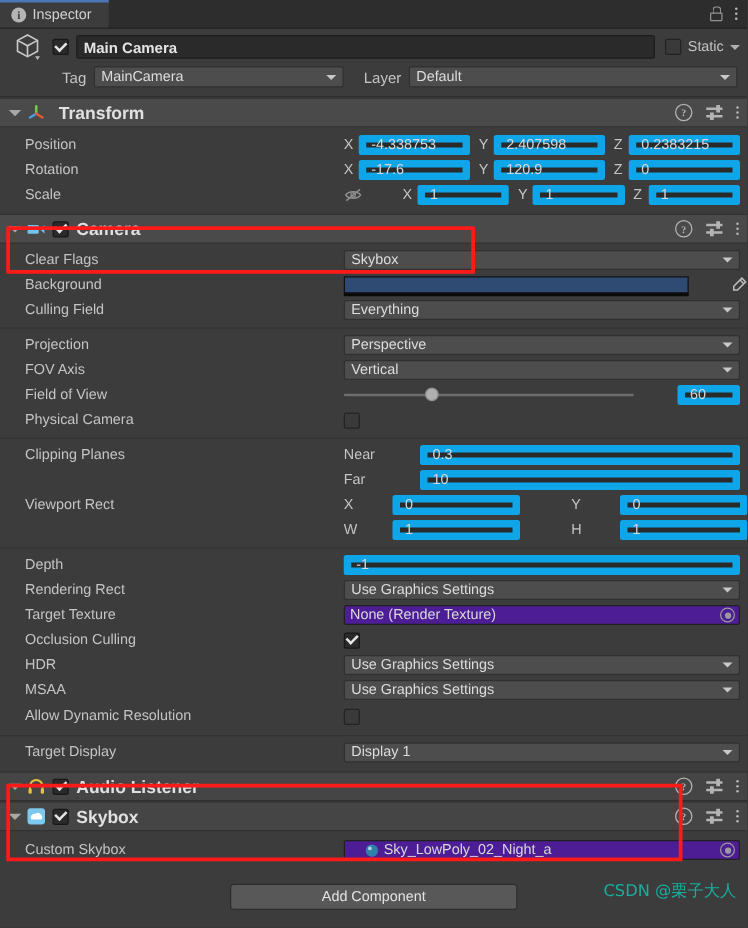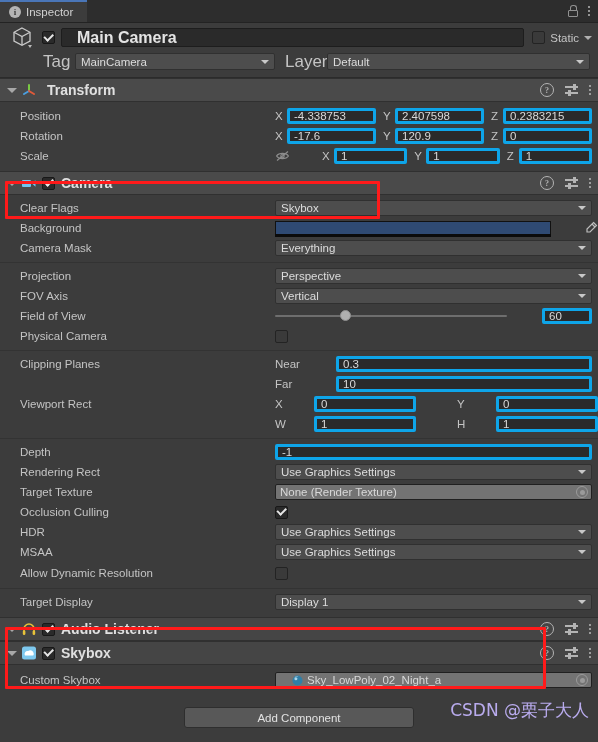--- a/index.html
+++ b/index.html
@@ -79,31 +79,31 @@
   .cb.checked::after {
     content: "";
     width: 7px; height: 3.5px;
     border-left: 2px solid #e6e6e6; border-bottom: 2px solid #e6e6e6;
     transform: rotate(-45deg) translate(1px,-1px);
   }
   .cb.empty { background:#3a3a3a; border:1px solid #232323; }
   .name-field {
     flex: 1 1 auto; height: 17px; margin-left: 6px;
     background: #2a2a2a; border: 1px solid #1d1d1d; border-radius: 2px;
-    color: #e4e4e4; font-size: 16px; font-weight: bold;
-    display:flex; align-items:center; padding: 0 15px;
+    color: #e4e4e4; font-size: 12px; font-weight: bold;
+    display:flex; align-items:center; padding: 0 5px;
   }
   .static-wrap { display:flex; align-items:center; gap:5px; margin-left:8px; }
   .static-wrap .lbl { color:#c4c4c4; font-size:11.5px; }
   .caret-down {
     width:0;height:0;border-left:4px solid transparent;border-right:4px solid transparent;
     border-top:4px solid #b0b0b0;
   }
   .go-row2 { display:flex; align-items:center; height:19px; margin-top:5px; padding-left:37px; }
-  .mini-label { color:#c4c4c4; font-size:17px; text-align:right; }
+  .mini-label { color:#c4c4c4; font-size:12px; text-align:right; }
   .dropdown {
     background:#4d4d4d; border:1px solid #303030; border-radius:2px;
     height:17px; display:flex; align-items:center; padding:0 5px;
     color:#dcdcdc; font-size:11.5px; position:relative; box-sizing:border-box;
   }
   .dropdown .arrow {
     position:absolute; right:5px; top:50%; margin-top:-2px;
     width:0;height:0;border-left:4px solid transparent;border-right:4px solid transparent;
     border-top:4px solid #c8c8c8;
   }
@@ -139,21 +139,21 @@
   }
   .preset-icon i.a { top:2px; } .preset-icon i.a::after { left:8px; }
   .preset-icon i.b { top:8px; } .preset-icon i.b::after { left:3px; }
 
   .comp-body { background:#3c3c3c; padding: 3px 0 5px 0; }
 
   
   .row { display:flex; align-items:center; height:20px; padding-left:20px;gap:27px; }
   .row .plabel { width:228px; flex:0 0 auto; color:#c4c4c4; font-size:11.5px; }
   .field {
-    background:#2a2a2a; border:3px solid #0ea5e9; border-radius:2px;
+    background:#2a2a2a; border:6px solid #0ea5e9; border-radius:2px;
     height:16px; box-sizing:border-box; display:flex; align-items:center;
     padding:0 4px; color:#d8d8d8; font-size:11.5px;
   }
   .axis { color:#c4c4c4; font-size:11.5px; width:12px; flex:0 0 auto; }
   .vec { display:flex; align-items:center; gap:0; flex:1 1 auto; }
   .vec .cell { display:flex; align-items:center; flex:1 1 0; margin-right:7px; }
   .vec .cell:last-child { margin-right:6px; }
   .vec .cell .field { flex:1 1 auto; }
   .eye-off { width:15px;height:12px;margin-right:5px;opacity:.7;flex:0 0 auto; }
 
@@ -167,21 +167,21 @@
   .eyedropper { width:14px;height:14px;margin-left:6px;flex:0 0 auto; }
 
   .slider-wrap { flex:1 1 auto; display:flex; align-items:center; height:16px; }
   .slider-track { flex:1 1 auto; height:2px; background:#6e6e6e; position:relative; border-radius:1px; }
   .slider-knob {
     position:absolute; top:-5px; width:11px;height:11px;border-radius:50%;
     background:#b0b0b0; border:1px solid #8f8f8f; box-sizing:border-box;
   }
 
   .obj-field {
-    background:#737373; border:1px solid #202020; border-radius:2px;
+    background:#4c1d95; border:1px solid #202020; border-radius:2px;
     height:16px; box-sizing:border-box; display:flex; align-items:center;
     color:#d8d8d8; font-size:11.5px; padding:0 4px; position:relative; flex:1 1 auto;
   }
   .obj-picker {
     position:absolute; right:3px; top:50%; margin-top:-6px;
     width:12px;height:12px;border-radius:50%;border:1.5px solid #9a9a9a;
     display:flex;align-items:center;justify-content:center;box-sizing:border-box;
   }
   .obj-picker::after { content:""; width:5px;height:5px;border-radius:50%;background:#9a9a9a; }
 
@@ -190,21 +190,21 @@
   
   .add-wrap { display:flex; justify-content:center; padding-top:12px; }
   .add-btn {
     width:228px; height:19px; background:#585858; border:1px solid #2e2e2e;
     border-radius:3px; color:#e2e2e2; font-size:11.5px;
     display:flex; align-items:center; justify-content:center;
   }
 
   .watermark {
     position:absolute; right:9px; bottom:20px;
-    color:#c4b5fd; font-size:17px; opacity:.92;
+    color:#14b8a6; font-size:13px; opacity:.92;
     font-family:"DejaVu Sans", sans-serif;
   }
 
   
   .redbox {
     position:absolute; border:3px solid #ff1a1a; box-sizing:border-box;
     pointer-events:none; border-radius:1px;
   }
 </style>
 </head>
@@ -404,21 +404,21 @@
       <span class="color-swatch" id="bgswatch" style="background: rgb(47, 74, 115);"></span>
       <span class="eyedropper">
         <svg width="14" height="14" viewBox="0 0 14 14">
           <path d="M9.5 1.5 L12.5 4.5 L6 11 L3 11 L3 8 Z" fill="none" stroke="#bdbdbd" stroke-width="1.2"></path>
           <path d="M8 3 L11 6" stroke="#bdbdbd" stroke-width="1.2"></path>
         </svg>
       </span>
     </div>
 
     <div class="row">
-      <span class="plabel">Camera Mask</span>
+      <span class="plabel">Culling Field</span>
       <span class="dropdown" style="flex:1 1 auto; margin-right:6px; height:16px;">
         <span>Everything</span>
         <span class="arrow"></span>
       </span>
     </div>
 
     <div class="sep"></div>
 
     <div class="row">
       <span class="plabel">Projection</span>

